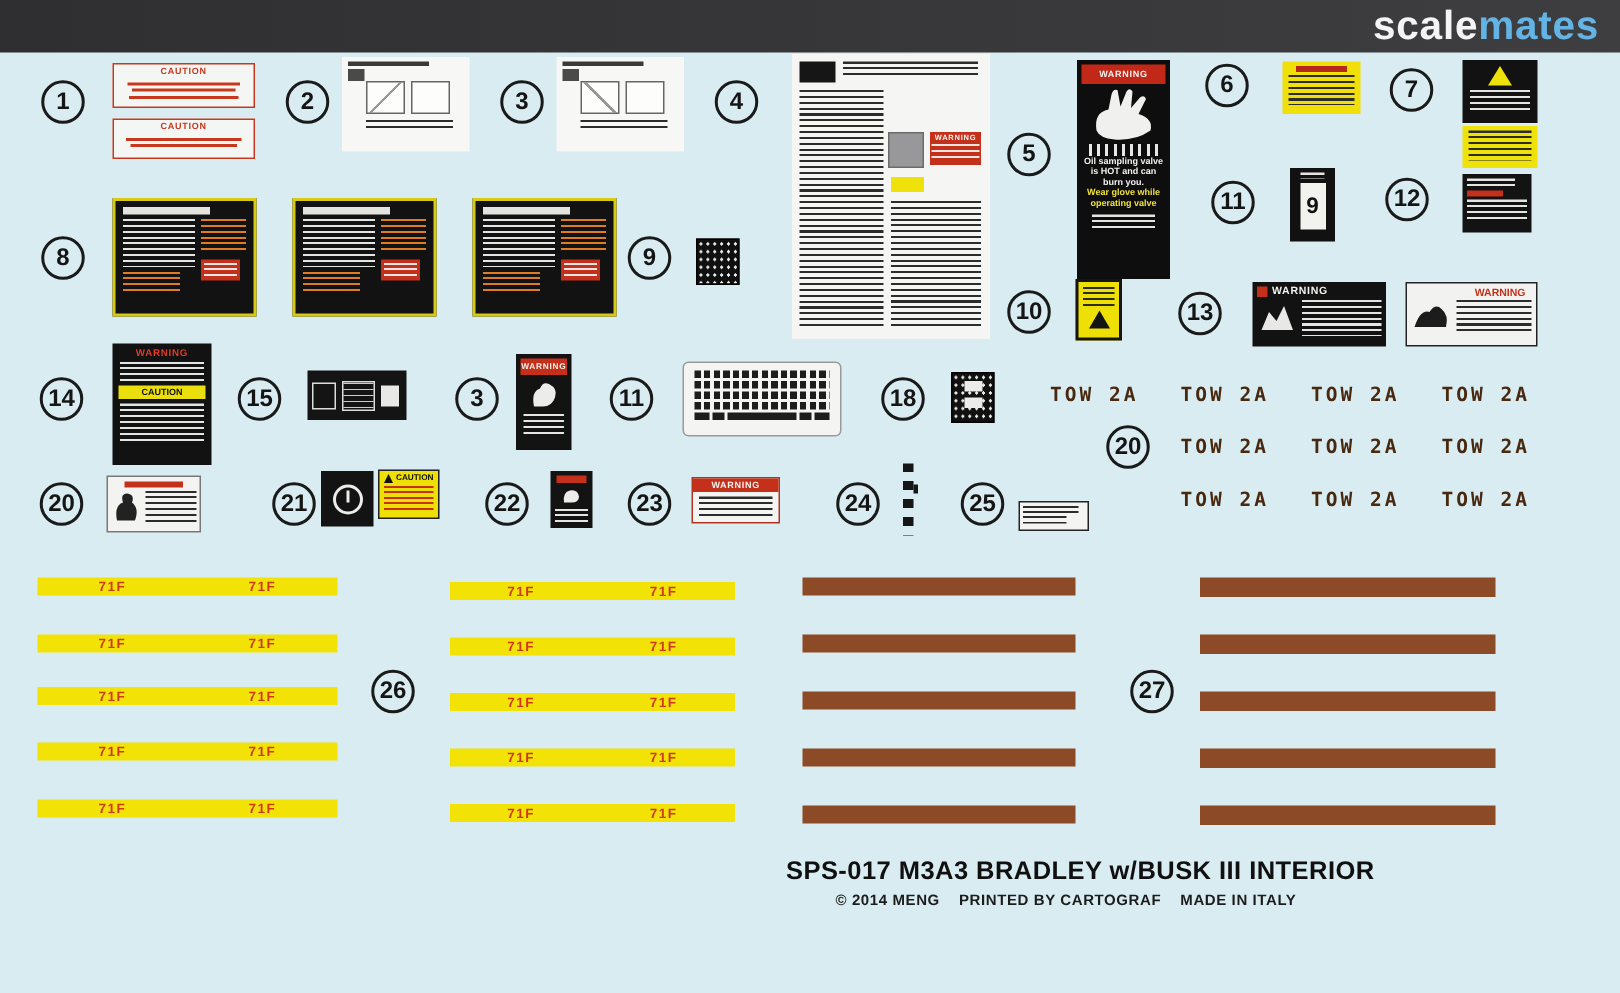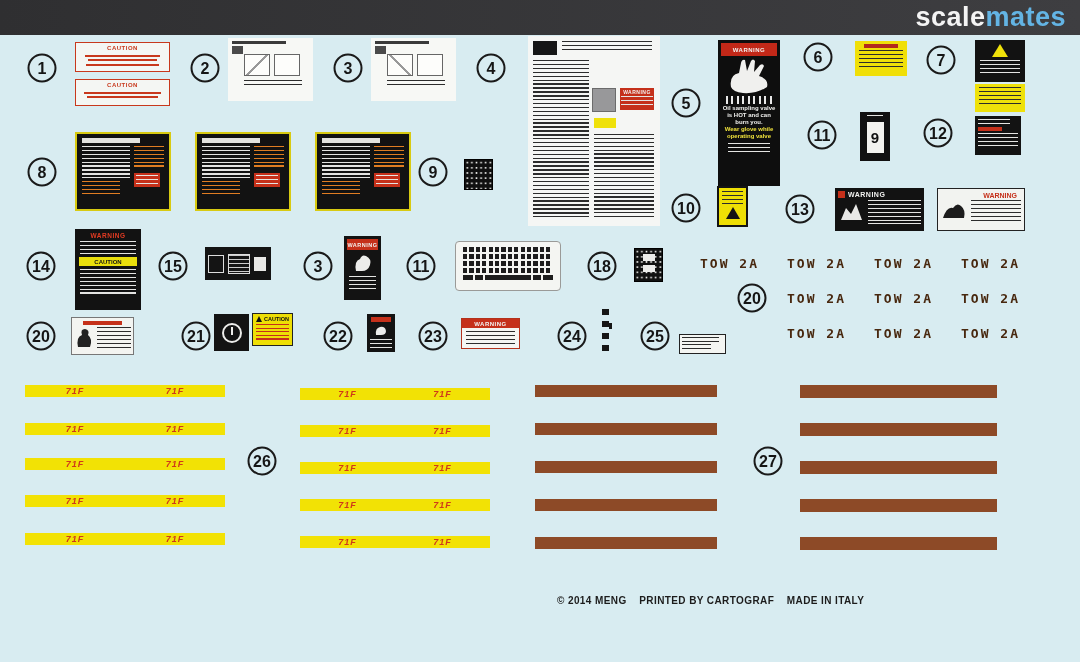--- a/index.html
+++ b/index.html
@@ -39,21 +39,21 @@
   
   .p8 { position:absolute; width:96px; height:79px; background:#121212; border:2px solid #d8ca12; padding:4px 5px; }
 
   
   .tow { position:absolute; font-family:"DejaVu Sans Mono", monospace; font-weight:700;
          font-size:13px; letter-spacing:2px; color:#48280f; }
 
   
   .ystrip { position:absolute; height:12px; background:#f2e205;
             display:flex; align-items:center; justify-content:space-around; }
-  .s71 { color:#cf3a1a; font-size:9px; font-weight:700; letter-spacing:1px; line-height:10px;font-style:italic; }
+  .s71 { color:#cf3a1a; font-size:9px; font-weight:700; letter-spacing:1px; line-height:10px; }
 
   
   .bstrip { position:absolute; height:12px; background:#8d4a27; }
 
   .wtxt { color:#f2f2f0; font-weight:700; font-size:6px; letter-spacing:.5px; text-align:center; }
   .owl  { font-size:6px; line-height:7px; font-weight:700; text-align:center; }
   .owl.w { color:#f0f0ee; } .owl.yl { color:#efe13c; }
 </style>
 </head>
 <body>
@@ -404,15 +404,16 @@
   <div class="bstrip" style="left:535px;top:423px;width:182px"></div>
   <div class="bstrip" style="left:535px;top:461px;width:182px"></div>
   <div class="bstrip" style="left:535px;top:499px;width:182px"></div>
   <div class="bstrip" style="left:535px;top:537px;width:182px"></div>
   <div class="bstrip" style="left:800px;top:385px;width:197px;height:13px"></div>
   <div class="bstrip" style="left:800px;top:423px;width:197px;height:13px"></div>
   <div class="bstrip" style="left:800px;top:461px;width:197px;height:13px"></div>
   <div class="bstrip" style="left:800px;top:499px;width:197px;height:13px"></div>
   <div class="bstrip" style="left:800px;top:537px;width:197px;height:13px"></div>
 
+  <div style="position:absolute;left:524px;top:571px;font-size:17px;font-weight:700;color:#101010;letter-spacing:.3px">SPS-017 M3A3 BRADLEY w/BUSK III INTERIOR</div>
   <div style="position:absolute;left:557px;top:595px;font-size:10px;font-weight:700;color:#1c1c1c;letter-spacing:.4px;white-space:pre">© 2014 MENG    PRINTED BY CARTOGRAF    MADE IN ITALY</div>
 
 </div>
 
 </body></html>

